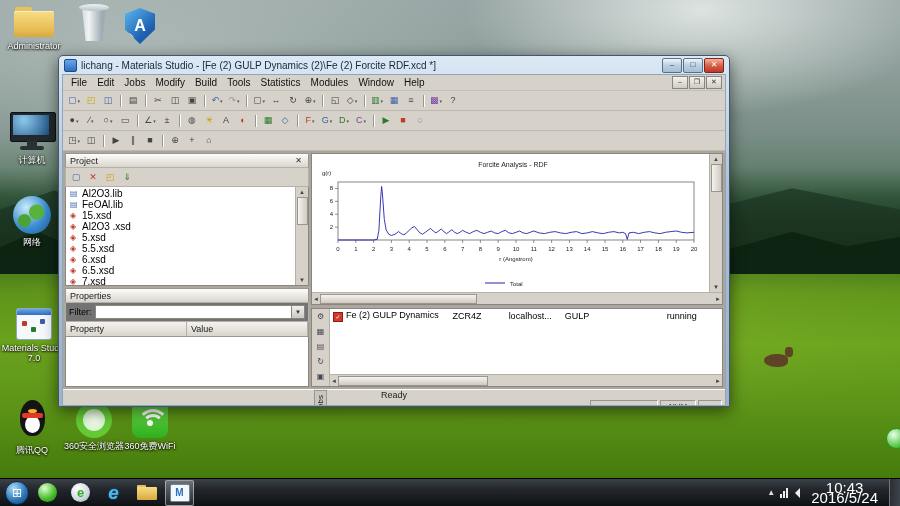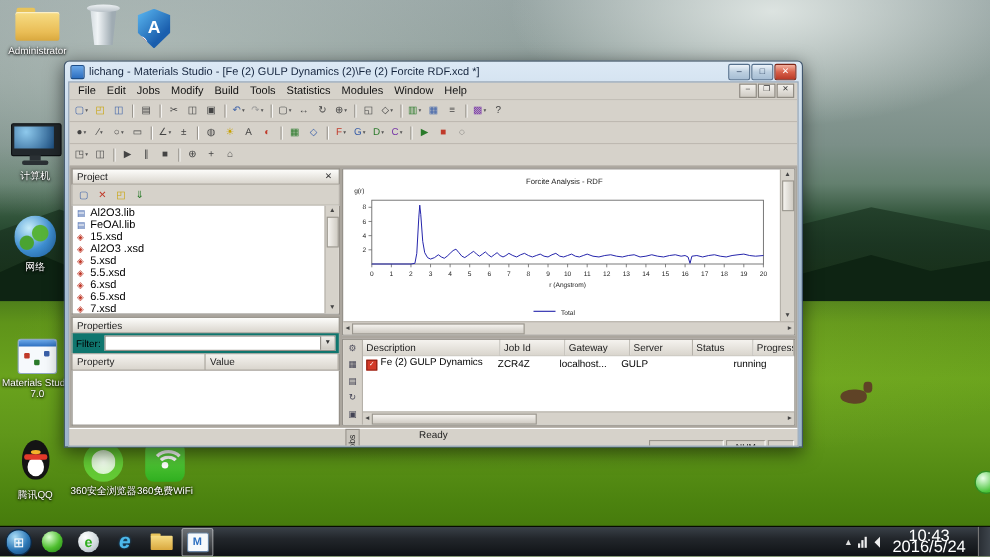--- a/index.html
+++ b/index.html
@@ -92,21 +92,21 @@
   .project-toolbar{height:16px;display:flex;align-items:center;gap:1px;padding:1px 2px;background:#d6d2ca;border:1px solid #b5b1a9;border-top:none;}
   .tree-wrap{flex:1;display:flex;min-height:0;background:#fff;border:1px solid #8a867e;border-top:none;}
   .tree{flex:1;overflow:hidden;font-size:10px;padding:1px 0 0 4px;}
   .tree-item{height:11px;display:flex;align-items:center;gap:3px;white-space:nowrap;}
   .tree-icon{font-size:8px;width:9px;}
   .vscroll{width:12px;background:#d6d2ca;border-left:1px solid #b5b1a9;display:flex;flex-direction:column;align-items:center;font-size:6px;color:#444;}
   .vscroll .sarr{height:10px;line-height:10px;}
   .vscroll .thumb{width:9px;height:26px;background:linear-gradient(90deg,#f5f3ef,#cfcbc3);border:1px solid #9a968e;}
   .vscroll .sp{flex:1;}
   .properties-panel{flex:1;display:flex;flex-direction:column;margin-top:2px;min-height:0;}
-  .filter-row{height:16px;display:flex;align-items:center;font-size:9px;gap:3px;padding:1px 3px;background:#0f766e;border:1px solid #b5b1a9;border-top:none;}
+  .filter-row{height:16px;display:flex;align-items:center;font-size:9px;gap:3px;padding:1px 3px;background:#737373;border:1px solid #b5b1a9;border-top:none;}
   .combo{flex:1;height:12px;background:#fff;border:1px solid #8a867e;position:relative;}
   .combo .dd{position:absolute;right:0;top:0;bottom:0;width:12px;background:linear-gradient(#f2f0ec,#cdc9c1);
     border-left:1px solid #8a867e;font-size:6px;display:flex;align-items:center;justify-content:center;color:#333;}
   .grid-head{height:14px;display:flex;font-size:9px;border:1px solid #9a968e;border-top:none;}
   .grid-head>div{flex:1;border-right:1px solid #b5b1a9;display:flex;align-items:center;padding:0 4px;
     background:linear-gradient(#f5f3ef,#d9d5cd);color:#222;}
   .grid-body{flex:1;background:#fff;border:1px solid #8a867e;border-top:none;}
 
   .right-col{flex:1;display:flex;flex-direction:column;min-width:0;}
   .chart-child{height:150px;background:#fff;border:1px solid #8a867e;display:flex;flex-direction:column;}
@@ -607,28 +607,20 @@
           <div class="jobs-panel">
             <div class="jobs-strip" id="jobs-strip">
                 <span class="sbtn">⚙</span>
                 <span class="sbtn">▦</span>
                 <span class="sbtn">▤</span>
                 <span class="sbtn">↻</span>
                 <span class="sbtn">▣</span>
                 <span class="jtab">Jobs</span>
               </div>
             <div class="jobs-table">
-              <div class="jobs-head" id="jobs-head">
-                  <div style="width: 118px;">Description</div>
-                  <div style="width: 52px;">Job Id</div>
-                  <div style="width: 52px;">Gateway</div>
-                  <div style="width: 50px;">Server</div>
-                  <div style="width: 48px;">Status</div>
-                  <div style="flex: 1 1 0%;">Progress</div>
-                </div>
               <div class="jobs-body" id="jobs-body">
                   <div class="jobs-row">
                     <div style="width: 118px;"><span class="job-ico">✓</span><span>Fe (2) GULP Dynamics</span></div>
                     <div style="width: 52px;">ZCR4Z</div>
                     <div style="width: 52px;">localhost...</div>
                     <div style="width: 50px;">GULP</div>
                     <div style="width: 48px; margin-left: 48px;">running</div>
                     <div style="flex: 1 1 0%;"></div>
                   </div>
                 </div>

